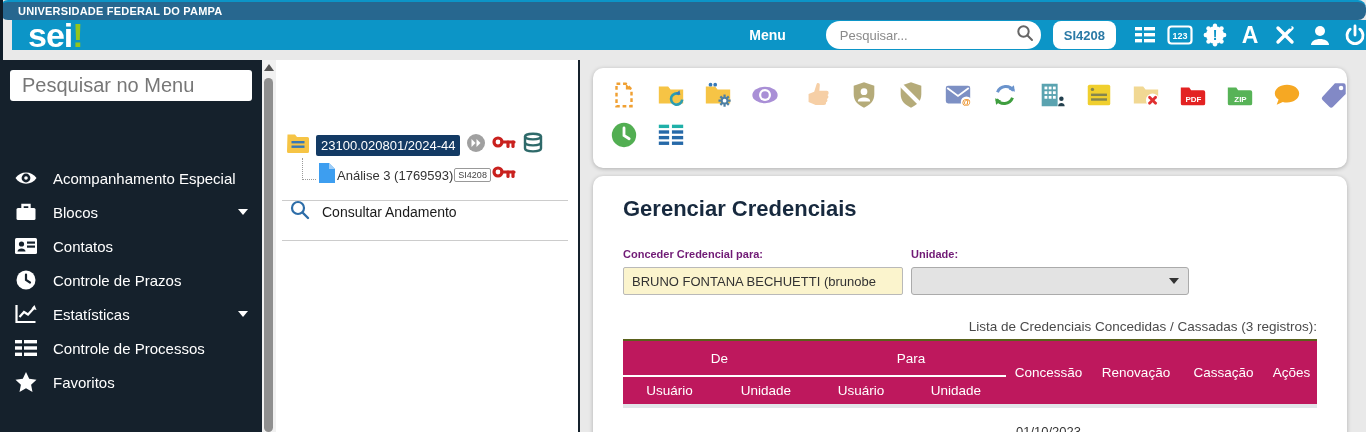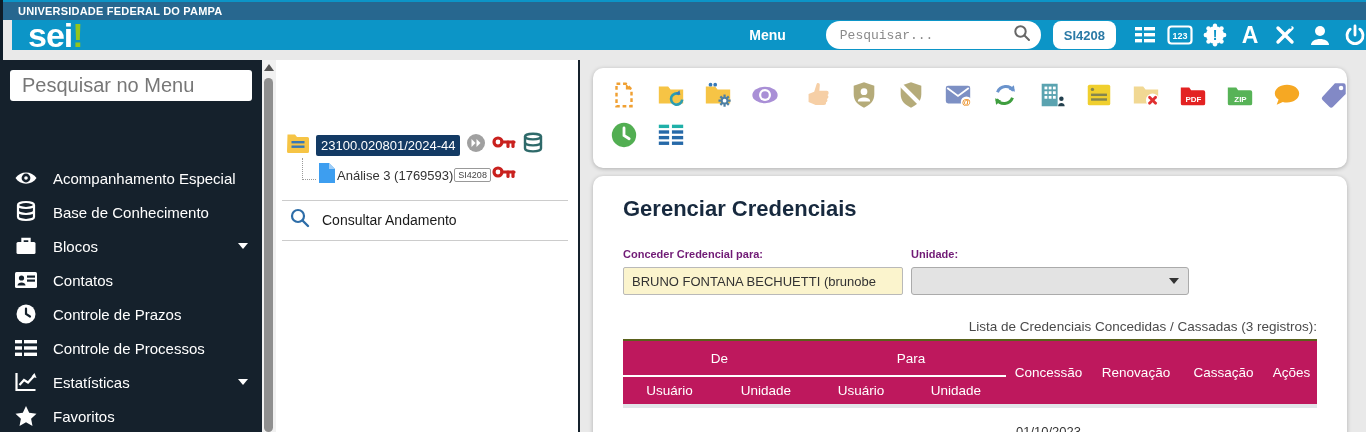--- a/index.html
+++ b/index.html
@@ -3,34 +3,34 @@
 <meta charset="utf-8">
 <style>
   * { margin:0; padding:0; box-sizing:border-box; }
   html,body { width:1366px; height:432px; overflow:hidden; background:#e9e9e9;
               font-family:"Liberation Sans", sans-serif; }
   #app { position:relative; width:1366px; height:432px; }
 
   
   .topbar { position:absolute; left:0; top:0; width:1366px; height:20px;
             background:#27678f; border-top:2px solid #0c95c7;
-            display:flex; align-items:center; }
+            display:flex; align-items:center;border-radius:8px; }
   .topbar-title { color:#fff; font-size:11px; font-weight:bold; letter-spacing:.2px; margin-left:18px; }
   .left-edge { position:absolute; left:0; top:0; width:3px; height:60px; background:#0e1c28; z-index:5; }
 
   .header { position:absolute; left:12px; top:20px; width:1366px; height:30px;
             background:#0c95c7; display:flex; align-items:center; }
   .logo { margin-left:16px; font-size:34px; font-weight:800; color:#fff; line-height:36px; letter-spacing:-1px;}
   .logo .bang { color:#94c51e; }
   .header-right { position:absolute; right:10px; display:flex; align-items:center; gap:12px; }
   .menu-link { color:#fff; font-weight:bold; font-size:14px; margin-right:28px; cursor:pointer; }
   .hsearch { width:215px; height:28px; background:#fff; border-radius:14px;
              display:flex; align-items:center; padding:0 10px 0 14px; }
   .hsearch input { border:none; outline:none; flex:1; font-size:13px; color:#333;
-                   font-family:Liberation Mono, monospace; background:transparent;}
+                   font-family:Liberation Sans, sans-serif; background:transparent;}
   .hsearch input::placeholder { color:#8a8a8a; }
   .unit-btn { height:28px; background:#fff; border:none; border-radius:8px; padding:0 11px;
               color:#2b7aa6; font-size:13px; font-weight:600; cursor:pointer;
               font-family:"Liberation Sans", sans-serif; }
   .hicons { display:flex; align-items:center; gap:9px; margin-left:4px; }
   .hicon { width:26px; height:26px; display:flex; align-items:center; justify-content:center; cursor:pointer; }
   .hicon.font-a { color:#fff; font-size:23px; font-weight:bold; }
 
   
   .sidebar { position:absolute; left:0; top:60px; width:262px; height:372px; background:#15212c; }
@@ -59,21 +59,21 @@
   .tree-row1 { position:absolute; left:10px; top:72px; display:flex; align-items:center; gap:6px; }
   .proc-num { background:#133a64; color:#fff; font-size:13px; padding:3px 5px; border-radius:2px;
               cursor:pointer; white-space:nowrap; }
   .tree-row2 { position:absolute; left:26px; top:102px; display:flex; align-items:center; gap:1px; }
   .dotted-elbow { width:14px; height:22px; border-left:1px dotted #9a9a9a;
                   border-bottom:1px dotted #9a9a9a; margin-top:-12px; }
   .doc-label { font-size:13px; color:#333; cursor:pointer; }
   .unit-badge-sm { font-size:9px; color:#444; border:1px solid #999; border-radius:2px;
                    padding:1px 3px; background:#fff; }
   .tree-div { position:absolute; left:6px; width:286px; height:0; border-top:1px solid #ccc; }
-  .consult-row { position:absolute; left:14px; top:148px; display:flex; align-items:center; gap:12px; cursor:pointer;}
+  .consult-row { position:absolute; left:14px; top:140px; display:flex; align-items:center; gap:12px; cursor:pointer;}
   .consult-row .txt { font-size:14px; color:#1a1a1a; }
 
   .panel-divider { position:absolute; left:578px; top:60px; width:2px; height:372px; background:#15212c; }
 
   
   .right-area { position:absolute; left:580px; top:60px; width:786px; height:372px; background:#e9e9e9; }
   .card { position:absolute; background:#fff; border-radius:10px; box-shadow:0 1px 4px rgba(0,0,0,.25); }
   .toolbar-card { left:13px; top:8px; width:754px; height:100px; padding:10px 0 0 15px; }
   .tb-row { display:flex; gap:15px; margin-bottom:6px; height:34px; align-items:center; }
   .tbi { width:32px; height:32px; display:flex; align-items:center; justify-content:center; cursor:pointer; flex:none;}
@@ -198,32 +198,20 @@
             <svg width="24" height="24" viewBox="0 0 24 24">
               <path d="M1.5 12 C6 4.5 18 4.5 22.5 12 C18 19.5 6 19.5 1.5 12 z" fill="#fff"></path>
               <circle cx="12" cy="12" r="4.4" fill="#15212c"></circle>
               <circle cx="12" cy="12" r="1.8" fill="#fff"></circle>
             </svg>
           </span>
         <span class="lbl">Acompanhamento Especial</span>
       </div>
       <div class="sb-item">
         <span class="sicon">
-            <svg width="22" height="24" viewBox="0 0 22 24">
-              <g fill="none" stroke="#fff" stroke-width="2.2">
-                <ellipse cx="11" cy="5" rx="8" ry="3"></ellipse>
-                <path d="M3 5 v6 c0 1.7 3.6 3 8 3 s8 -1.3 8 -3 v-6"></path>
-                <path d="M3 11 v6 c0 1.7 3.6 3 8 3 s8 -1.3 8 -3 v-6"></path>
-              </g>
-            </svg>
-          </span>
-        <span class="lbl">Base de Conhecimento</span>
-      </div>
-      <div class="sb-item">
-        <span class="sicon">
             <svg width="22" height="22" viewBox="0 0 22 22">
               <rect x="1.5" y="7" width="19" height="12" rx="1.5" fill="#fff"></rect>
               <path d="M7.5 7 v-3 h7 v3" fill="none" stroke="#fff" stroke-width="2.4"></path>
             </svg>
           </span>
         <span class="lbl">Blocos</span>
         <span class="caret-down"></span>
       </div>
       <div class="sb-item">
         <span class="sicon">
@@ -238,46 +226,46 @@
         <span class="lbl">Contatos</span>
       </div>
       <div class="sb-item">
         <span class="sicon">
             <svg width="22" height="22" viewBox="0 0 22 22">
               <circle cx="11" cy="11" r="9.5" fill="#fff"></circle>
               <path d="M11 5.5 v5.5 l4 2.5" fill="none" stroke="#15212c" stroke-width="2.2" stroke-linecap="round"></path>
             </svg>
           </span>
         <span class="lbl">Controle de Prazos</span>
+      </div>
+      <div class="sb-item">
+        <span class="sicon">
+            <svg width="24" height="22" viewBox="0 0 24 22">
+              <path d="M2.5 2 v17 h19" fill="none" stroke="#fff" stroke-width="2.2"></path>
+              <path d="M5.5 14 l4.5 -5 l4 2.5 l6.5 -7" fill="none" stroke="#fff" stroke-width="2.2"></path>
+              <path d="M20.5 2 l2 5 l-5 -1.5 z" fill="#fff"></path>
+            </svg>
+          </span>
+        <span class="lbl">Estatísticas</span>
+        <span class="caret-down"></span>
       </div>
       <div class="sb-item">
         <span class="sicon">
             <svg width="24" height="20" viewBox="0 0 24 20">
               <g fill="#fff">
                 <rect x="1" y="2" width="7" height="3.4"></rect>
                 <rect x="10" y="2" width="13" height="3.4"></rect>
                 <rect x="1" y="8.3" width="7" height="3.4"></rect>
                 <rect x="10" y="8.3" width="13" height="3.4"></rect>
                 <rect x="1" y="14.6" width="7" height="3.4"></rect>
                 <rect x="10" y="14.6" width="13" height="3.4"></rect>
               </g>
             </svg>
           </span>
         <span class="lbl">Controle de Processos</span>
-      </div>
-      <div class="sb-item">
-        <span class="sicon">
-            <svg width="24" height="22" viewBox="0 0 24 22">
-              <path d="M2.5 2 v17 h19" fill="none" stroke="#fff" stroke-width="2.2"></path>
-              <path d="M5.5 14 l4.5 -5 l4 2.5 l6.5 -7" fill="none" stroke="#fff" stroke-width="2.2"></path>
-              <path d="M20.5 2 l2 5 l-5 -1.5 z" fill="#fff"></path>
-            </svg>
-          </span>
-        <span class="lbl">Estatísticas</span>
-        <span class="caret-down"></span>
       </div>
       <div class="sb-item">
         <span class="sicon">
             <svg width="24" height="22" viewBox="0 0 24 22">
               <path d="M12 1 l3.2 6.8 7.3 0.9 -5.4 5 1.4 7.2 -6.5 -3.6 -6.5 3.6 1.4 -7.2 -5.4 -5 7.3 -0.9 z" fill="#fff"></path>
             </svg>
           </span>
         <span class="lbl">Favoritos</span>
       </div>
 

